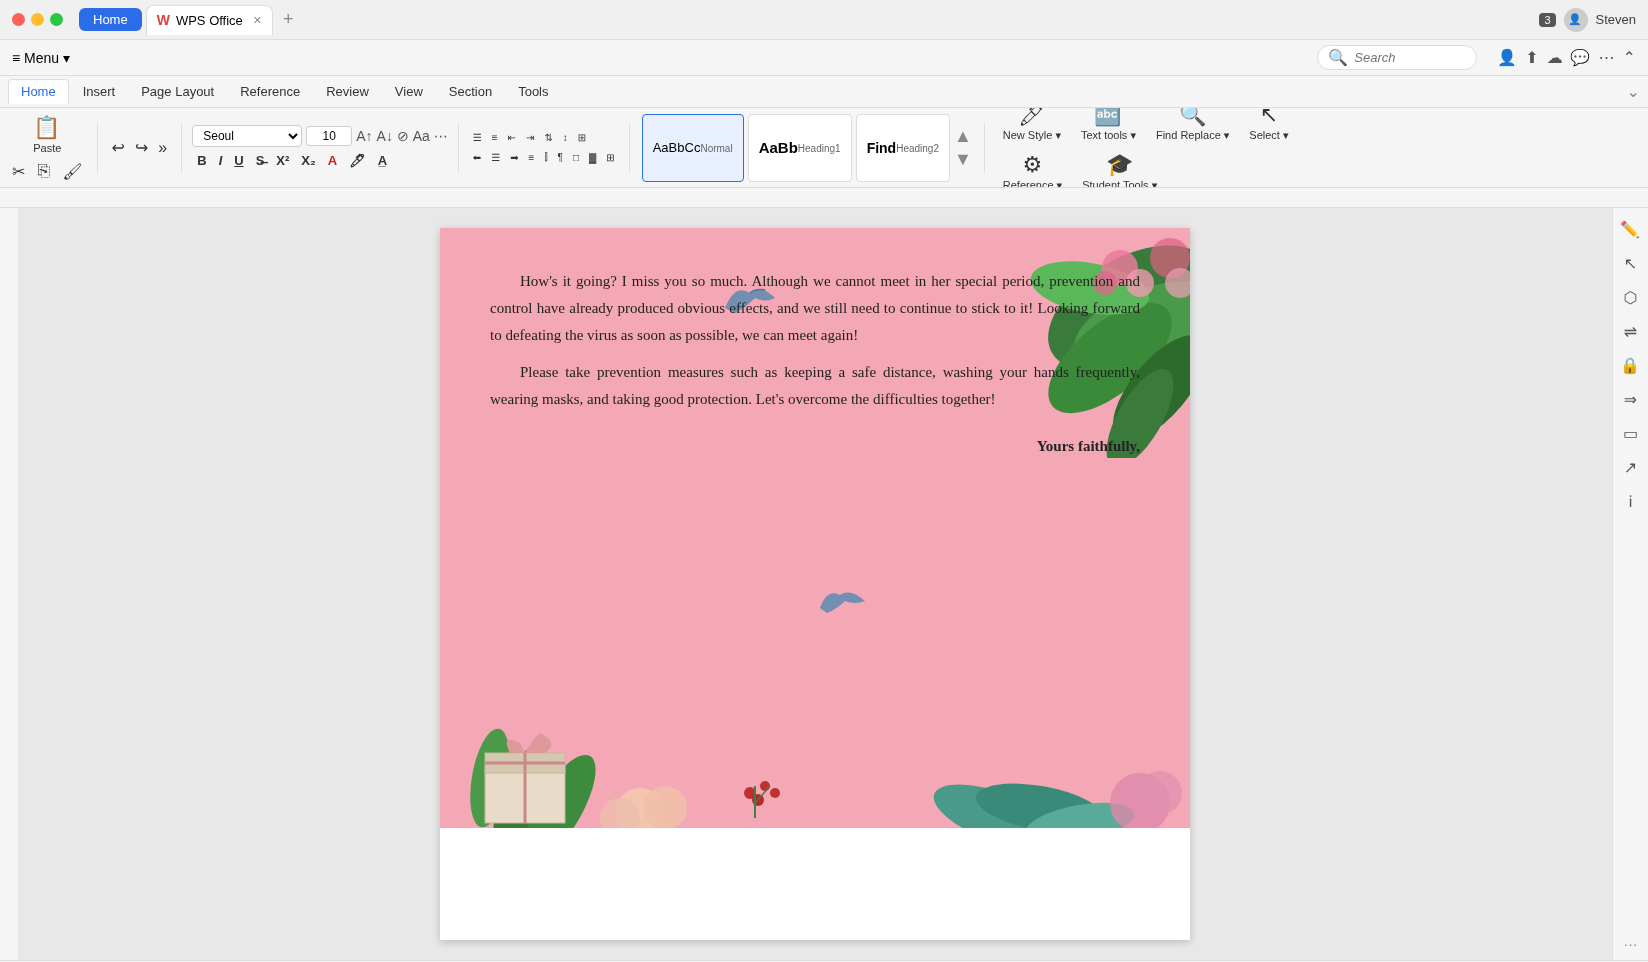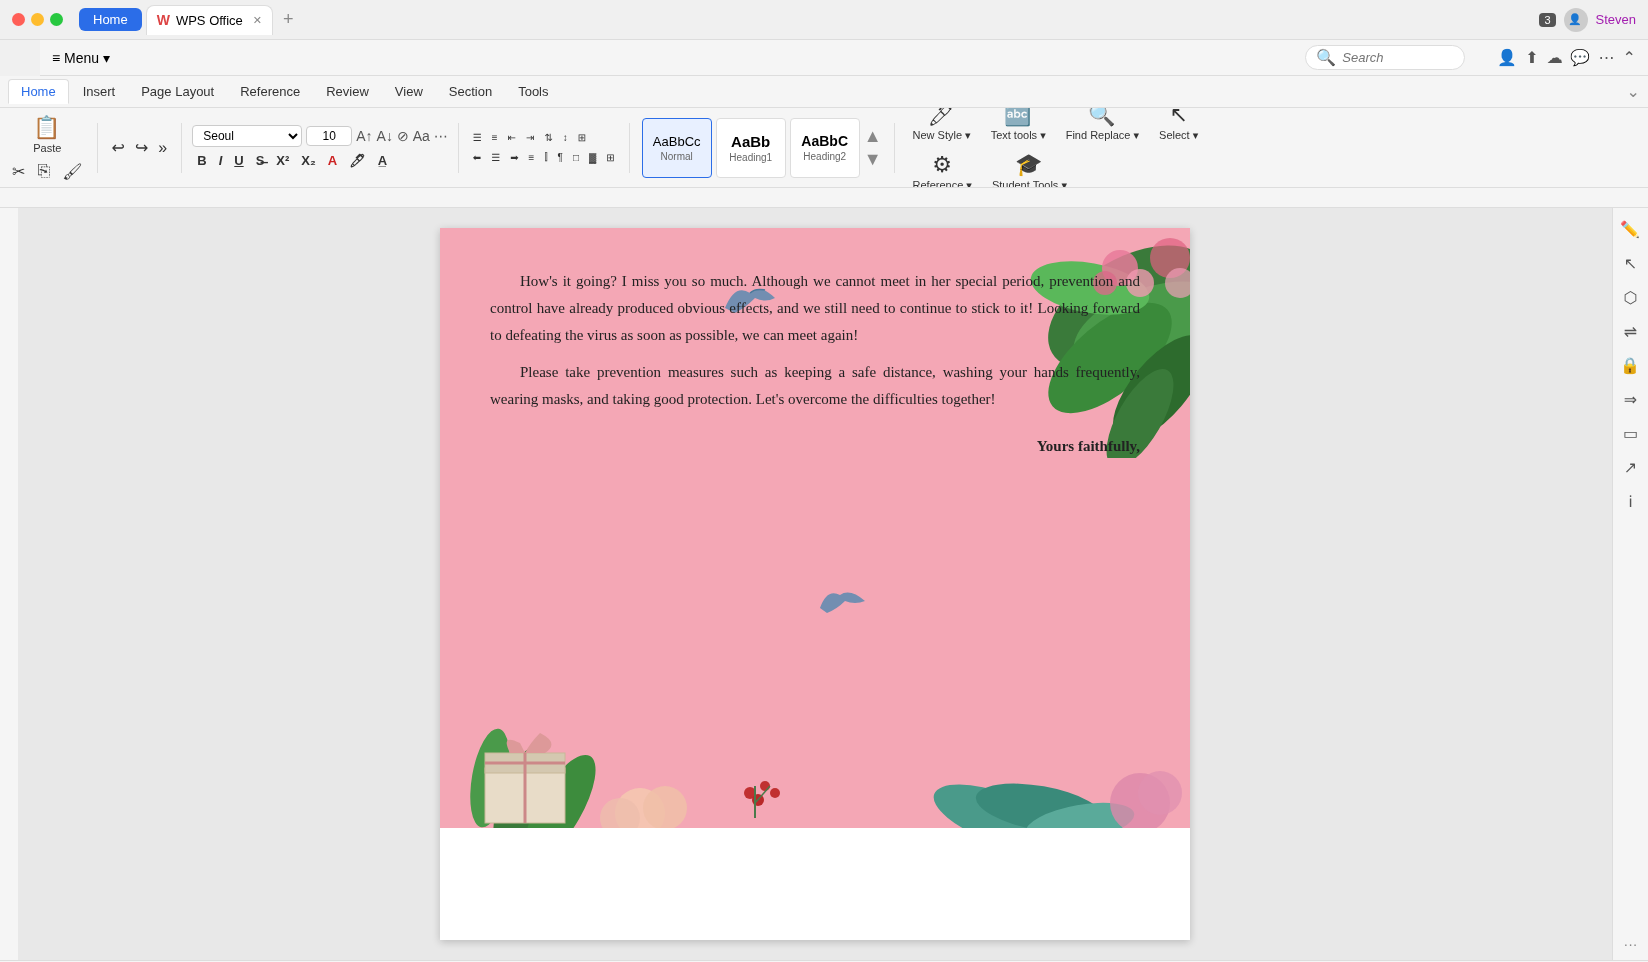--- a/index.html
+++ b/index.html
@@ -44,32 +44,31 @@
       border: 1px solid #ddd;
       border-bottom: none;
     }
     .tab-item .wps-icon { color: #d44; font-size: 14px; font-weight: bold; }
     .tab-close { font-size: 11px; color: #888; cursor: pointer; margin-left: 4px; }
     .tab-add { font-size: 18px; color: #888; cursor: pointer; background: none; border: none; padding: 0 6px; }
 
     .title-bar-right { display: flex; align-items: center; gap: 8px; margin-left: auto; }
     .badge-num { background: #555; color: white; border-radius: 4px; padding: 1px 5px; font-size: 11px; }
     .user-avatar { width: 24px; height: 24px; border-radius: 50%; background: #ccc; display: flex; align-items: center; justify-content: center; font-size: 11px; }
-    .user-name { font-size: 13px; color: #a21caf; }
+    .user-name { font-size: 13px; color: #404040; }
 
     
     .menu-bar {
       background: #f5f5f5;
       height: 36px;
       display: flex;
       align-items: center;
       padding: 0 12px;
-      gap: 32px;
+      gap: 20px;
       border-bottom: 1px solid #ddd;
-      margin-left: 40px;
     }
     .menu-hamburger { font-size: 14px; cursor: pointer; display: flex; align-items: center; gap: 4px; }
 
     .menu-search {
       margin-left: auto;
       display: flex;
       align-items: center;
       background: white;
       border: 1px solid #ddd;
       border-radius: 16px;
@@ -177,25 +176,24 @@
       gap: 4px;
       height: 70px;
       padding: 4px 2px;
     }
     .style-preview {
       border: 1px solid #ddd;
       border-radius: 4px;
       padding: 4px 10px;
       cursor: pointer;
       display: flex;
-      flex-direction: column;
       align-items: center;
       justify-content: center;
       min-width: 70px;
-      height: 60px;
+      height: 68px;
       background: white;
       font-size: 11px;
     }
     .style-preview.active { border-color: #2b6de8; background: #e8f0ff; }
     .style-preview .preview-text { font-size: 13px; }
     .style-preview .preview-label { font-size: 10px; color: #666; margin-top: 2px; }
     .style-scroll-btn { font-size: 18px; color: #888; cursor: pointer; }
 
     
     .ruler {
@@ -513,21 +511,21 @@
   <div class="style-previews">
     <div class="style-preview active">
       <span class="preview-text">AaBbCc</span>
       <span class="preview-label">Normal</span>
     </div>
     <div class="style-preview">
       <span class="preview-text" style="font-size:15px;font-weight:bold;text-align:right;">AaBb</span>
       <span class="preview-label">Heading1</span>
     </div>
     <div class="style-preview">
-      <span class="preview-text" style="font-size:14px;font-weight:bold;">AaBbC</span>
+      <span class="preview-text" style="font-size:14px;font-weight:bold;">Find</span>
       <span class="preview-label">Heading2</span>
     </div>
     <div style="display:flex;flex-direction:column;justify-content:center;gap:2px;">
       <span class="style-scroll-btn">▲</span>
       <span class="style-scroll-btn">▼</span>
     </div>
   </div>
 
   <div class="toolbar-divider"></div>
 

